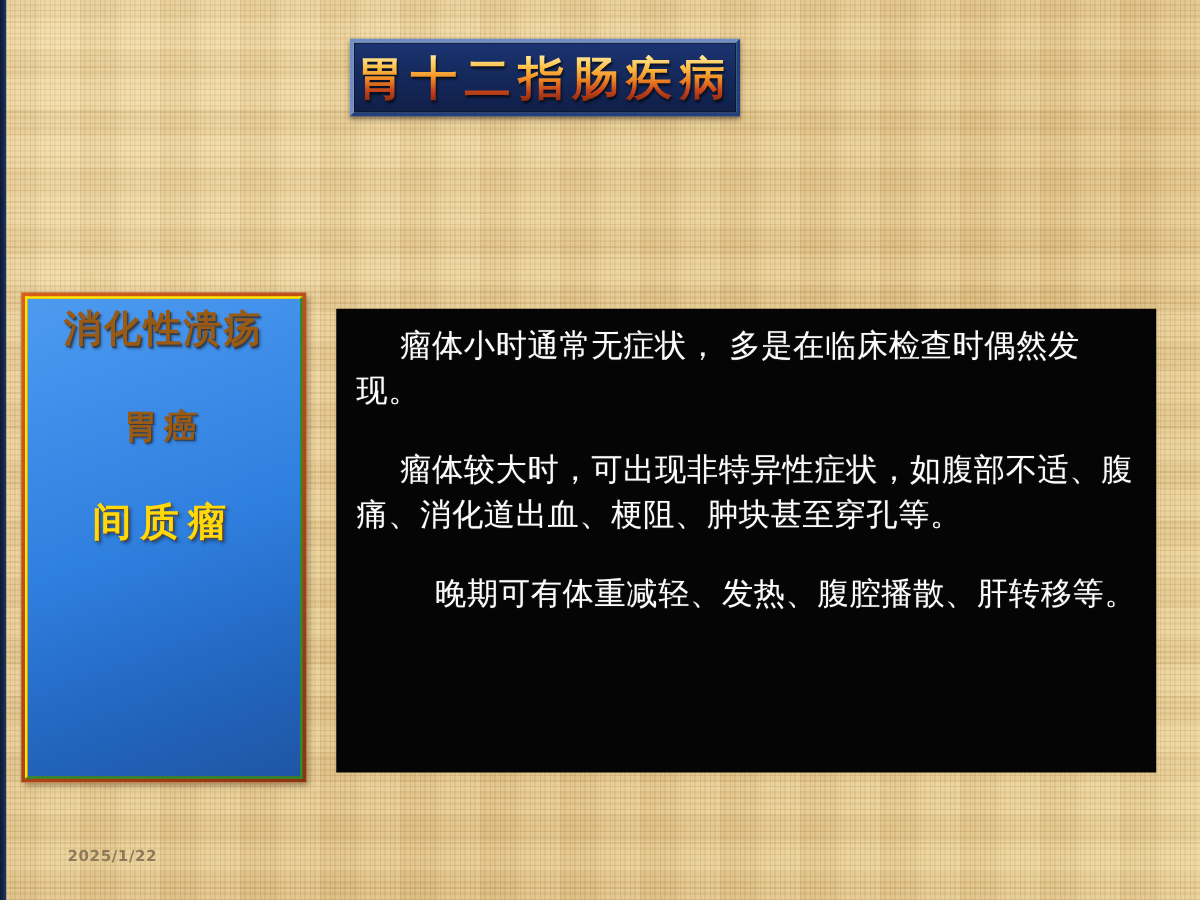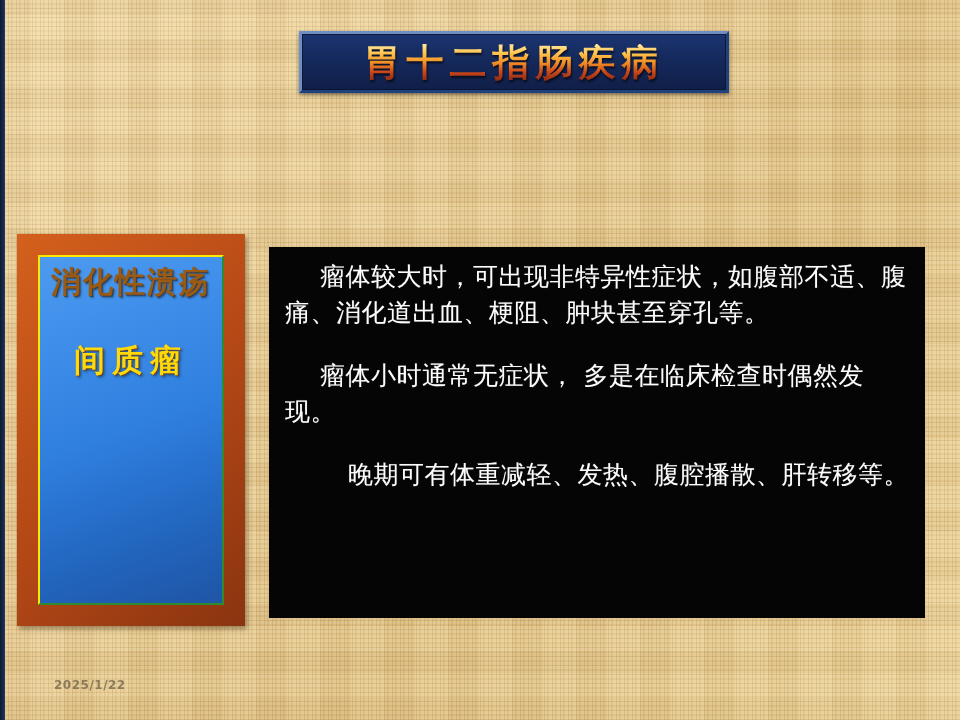--- a/index.html
+++ b/index.html
@@ -60,23 +60,23 @@
     position: absolute;
     left: 0; top: 0;
     width: 5px;
     height: 720px;
     background: linear-gradient(90deg, #0d1b33 0%, #16284a 60%, #243a63 100%);
   }
 
   
   .title-banner {
     position: absolute;
-    left: 299px;
+    left: 280px;
     top: 31px;
-    width: 430px;
+    width: 312px;
     height: 62px;
     box-sizing: border-box;
     background: linear-gradient(180deg, #1b3472 0%, #15295c 45%, #101f48 100%);
     border: 3px solid;
     border-color: #6f8fc4 #21407e #21407e #6f8fc4;
     box-shadow: 0 2px 4px rgba(0,0,0,0.45), inset 0 0 0 1px rgba(10,20,45,0.8);
     display: flex;
     align-items: center;
     justify-content: center;
   }
@@ -102,21 +102,21 @@
   }
 
   
   .nav-panel {
     position: absolute;
     left: 17px;
     top: 234px;
     width: 228px;
     height: 392px;
     box-sizing: border-box;
-    padding: 21px;
+    padding: 3px;
     background: linear-gradient(135deg, #d4601c 0%, #b24716 55%, #8a3410 100%);
     box-shadow: 2px 3px 5px rgba(60,35,10,0.45);
   }
   .nav-panel-inner {
     box-sizing: border-box;
     width: 100%;
     height: 100%;
     border: 2px solid #ffe800;
     border-bottom-color: #2f8b2f;
     border-right-color: #2f8b2f;
@@ -219,28 +219,29 @@
 
   <div class="title-banner">
     <div class="title-text">胃十二指肠疾病</div>
   </div>
 
   <div class="nav-panel">
     <div class="nav-panel-inner">
 
       <div class="nav-section dim s1">消化性溃疡</div>
 
+      <div class="nav-section dim s2">胃癌</div>
 
       <div class="nav-section active s3">间质瘤</div>
 
 
     </div>
   </div>
 
   <div class="content-panel">
+    <p class="content-para">瘤体小时通常无症状， 多是在临床检查时偶然发现。</p>
     <p class="content-para">瘤体较大时，可出现非特异性症状，如腹部不适、腹痛、消化道出血、梗阻、肿块甚至穿孔等。</p>
-    <p class="content-para">瘤体小时通常无症状， 多是在临床检查时偶然发现。</p>
     <p class="content-para">晚期可有体重减轻、发热、腹腔播散、肝转移等。</p>
   </div>
 
   <div class="footer-date">2025/1/22</div>
 
 </div>
 
 </body></html>

